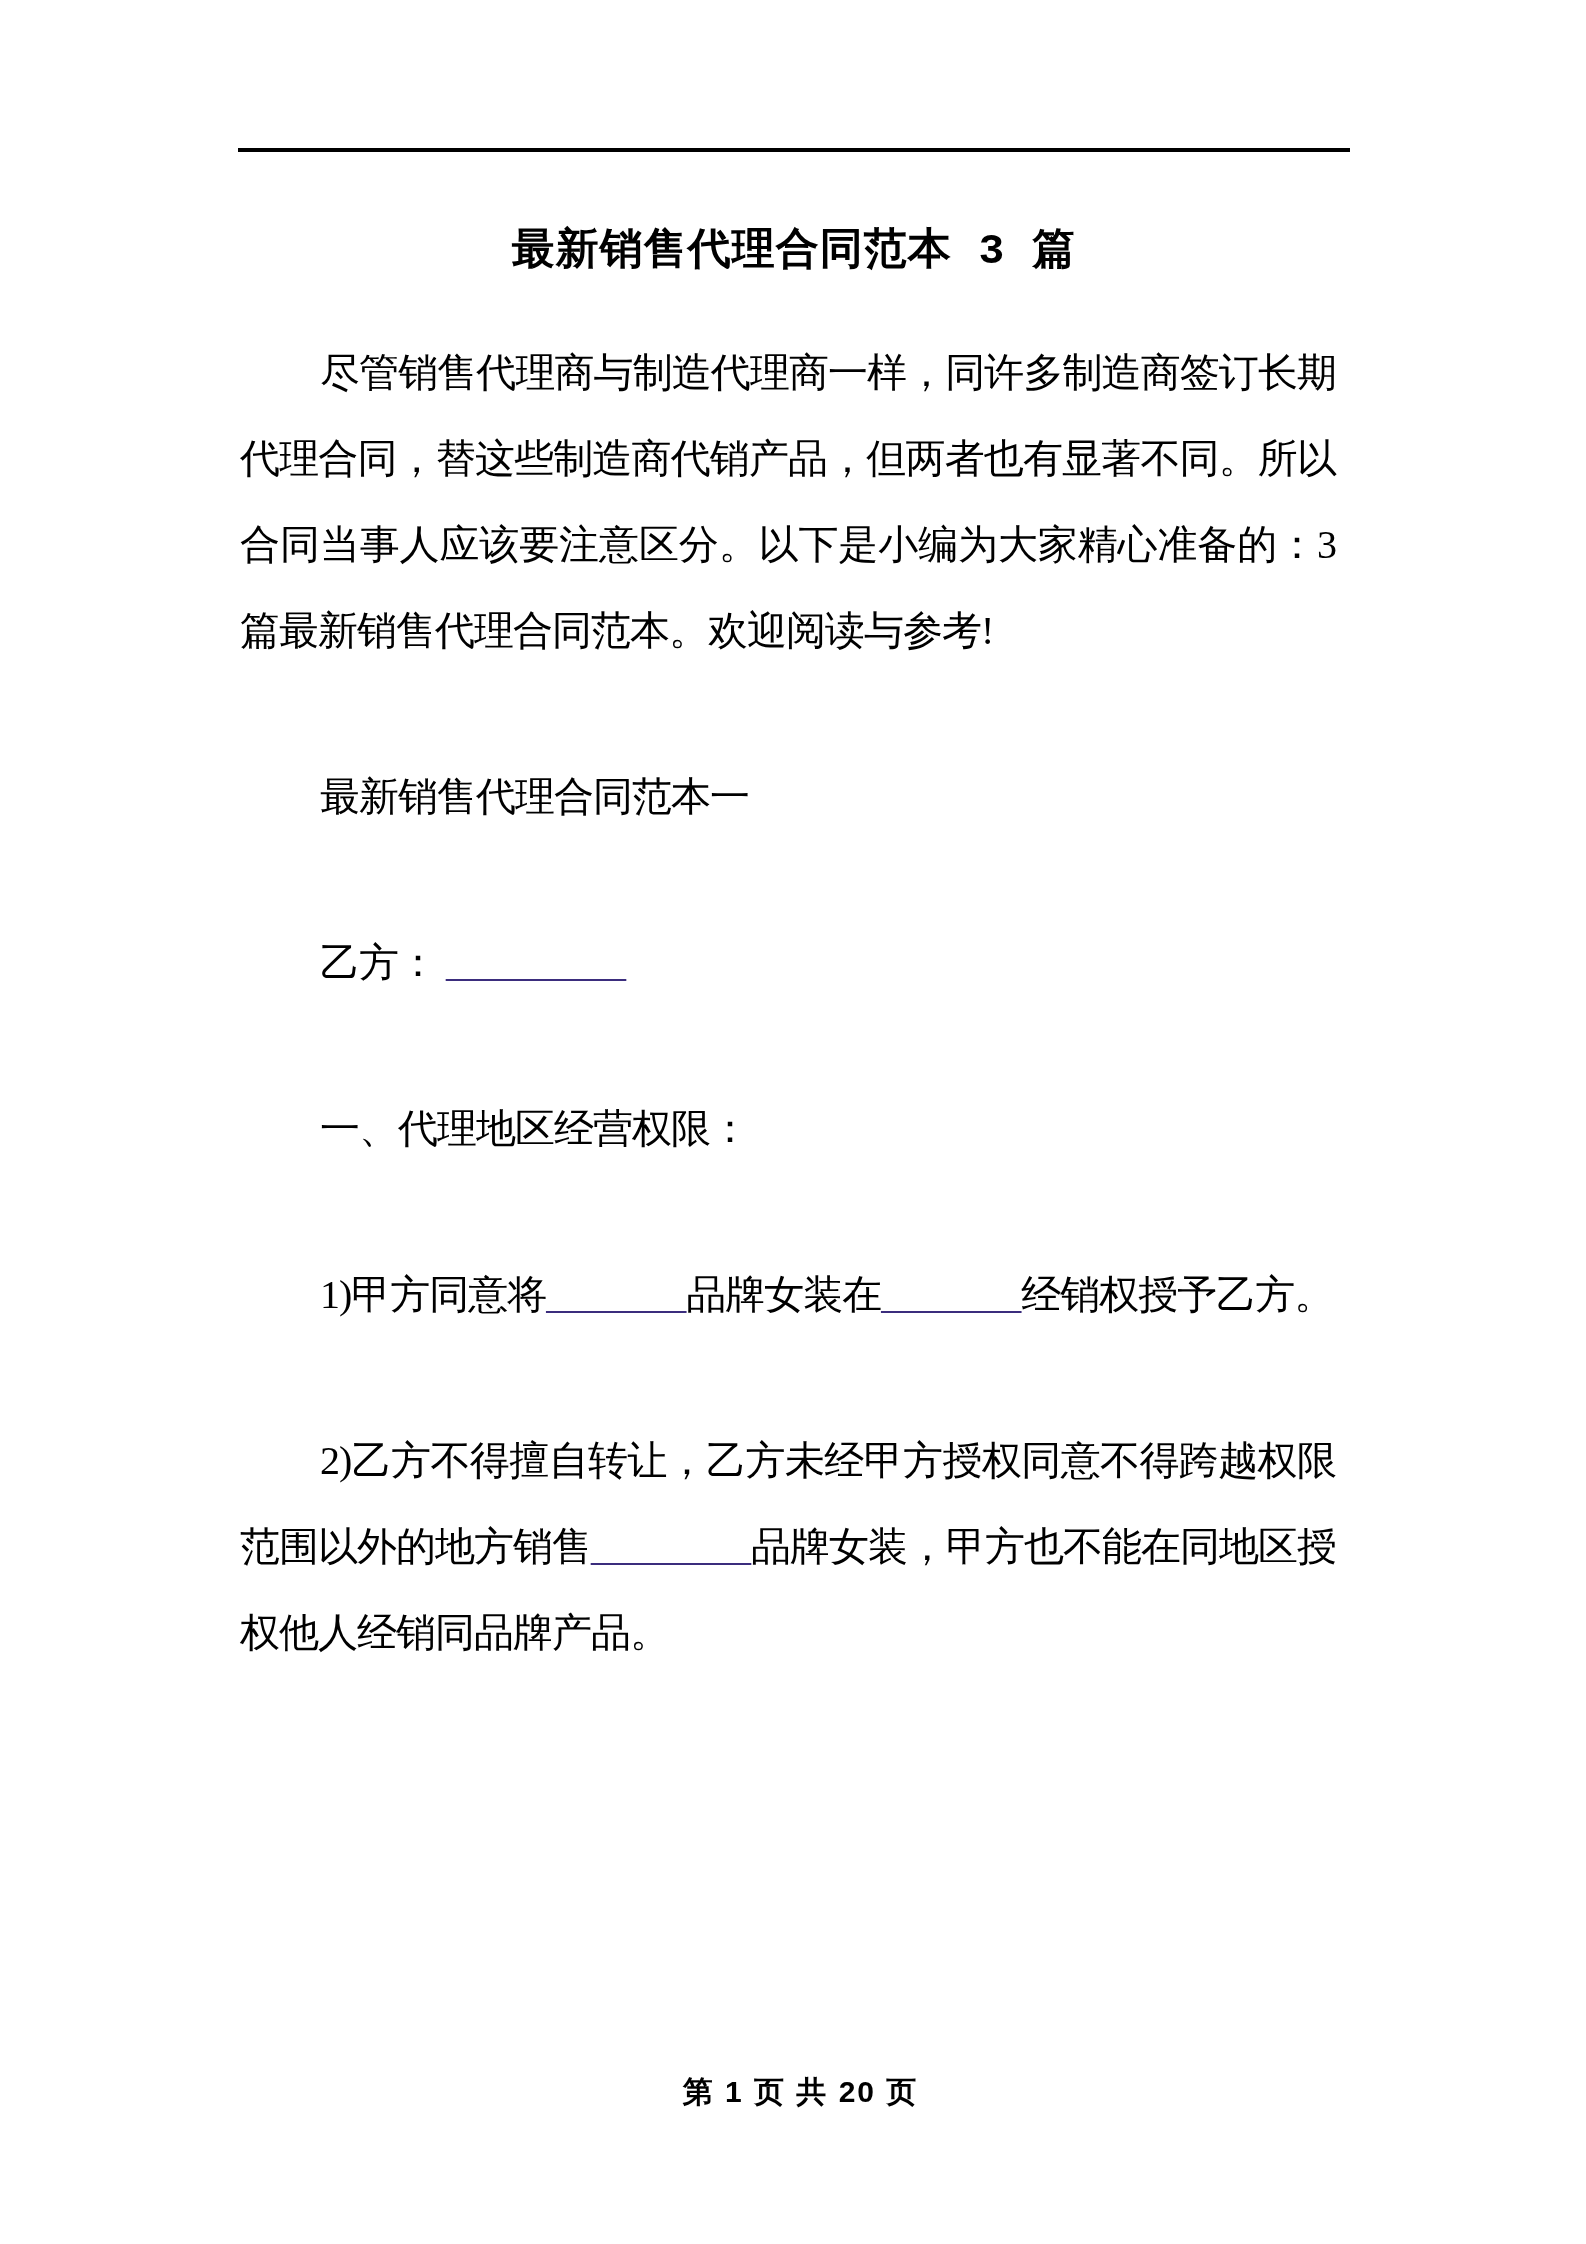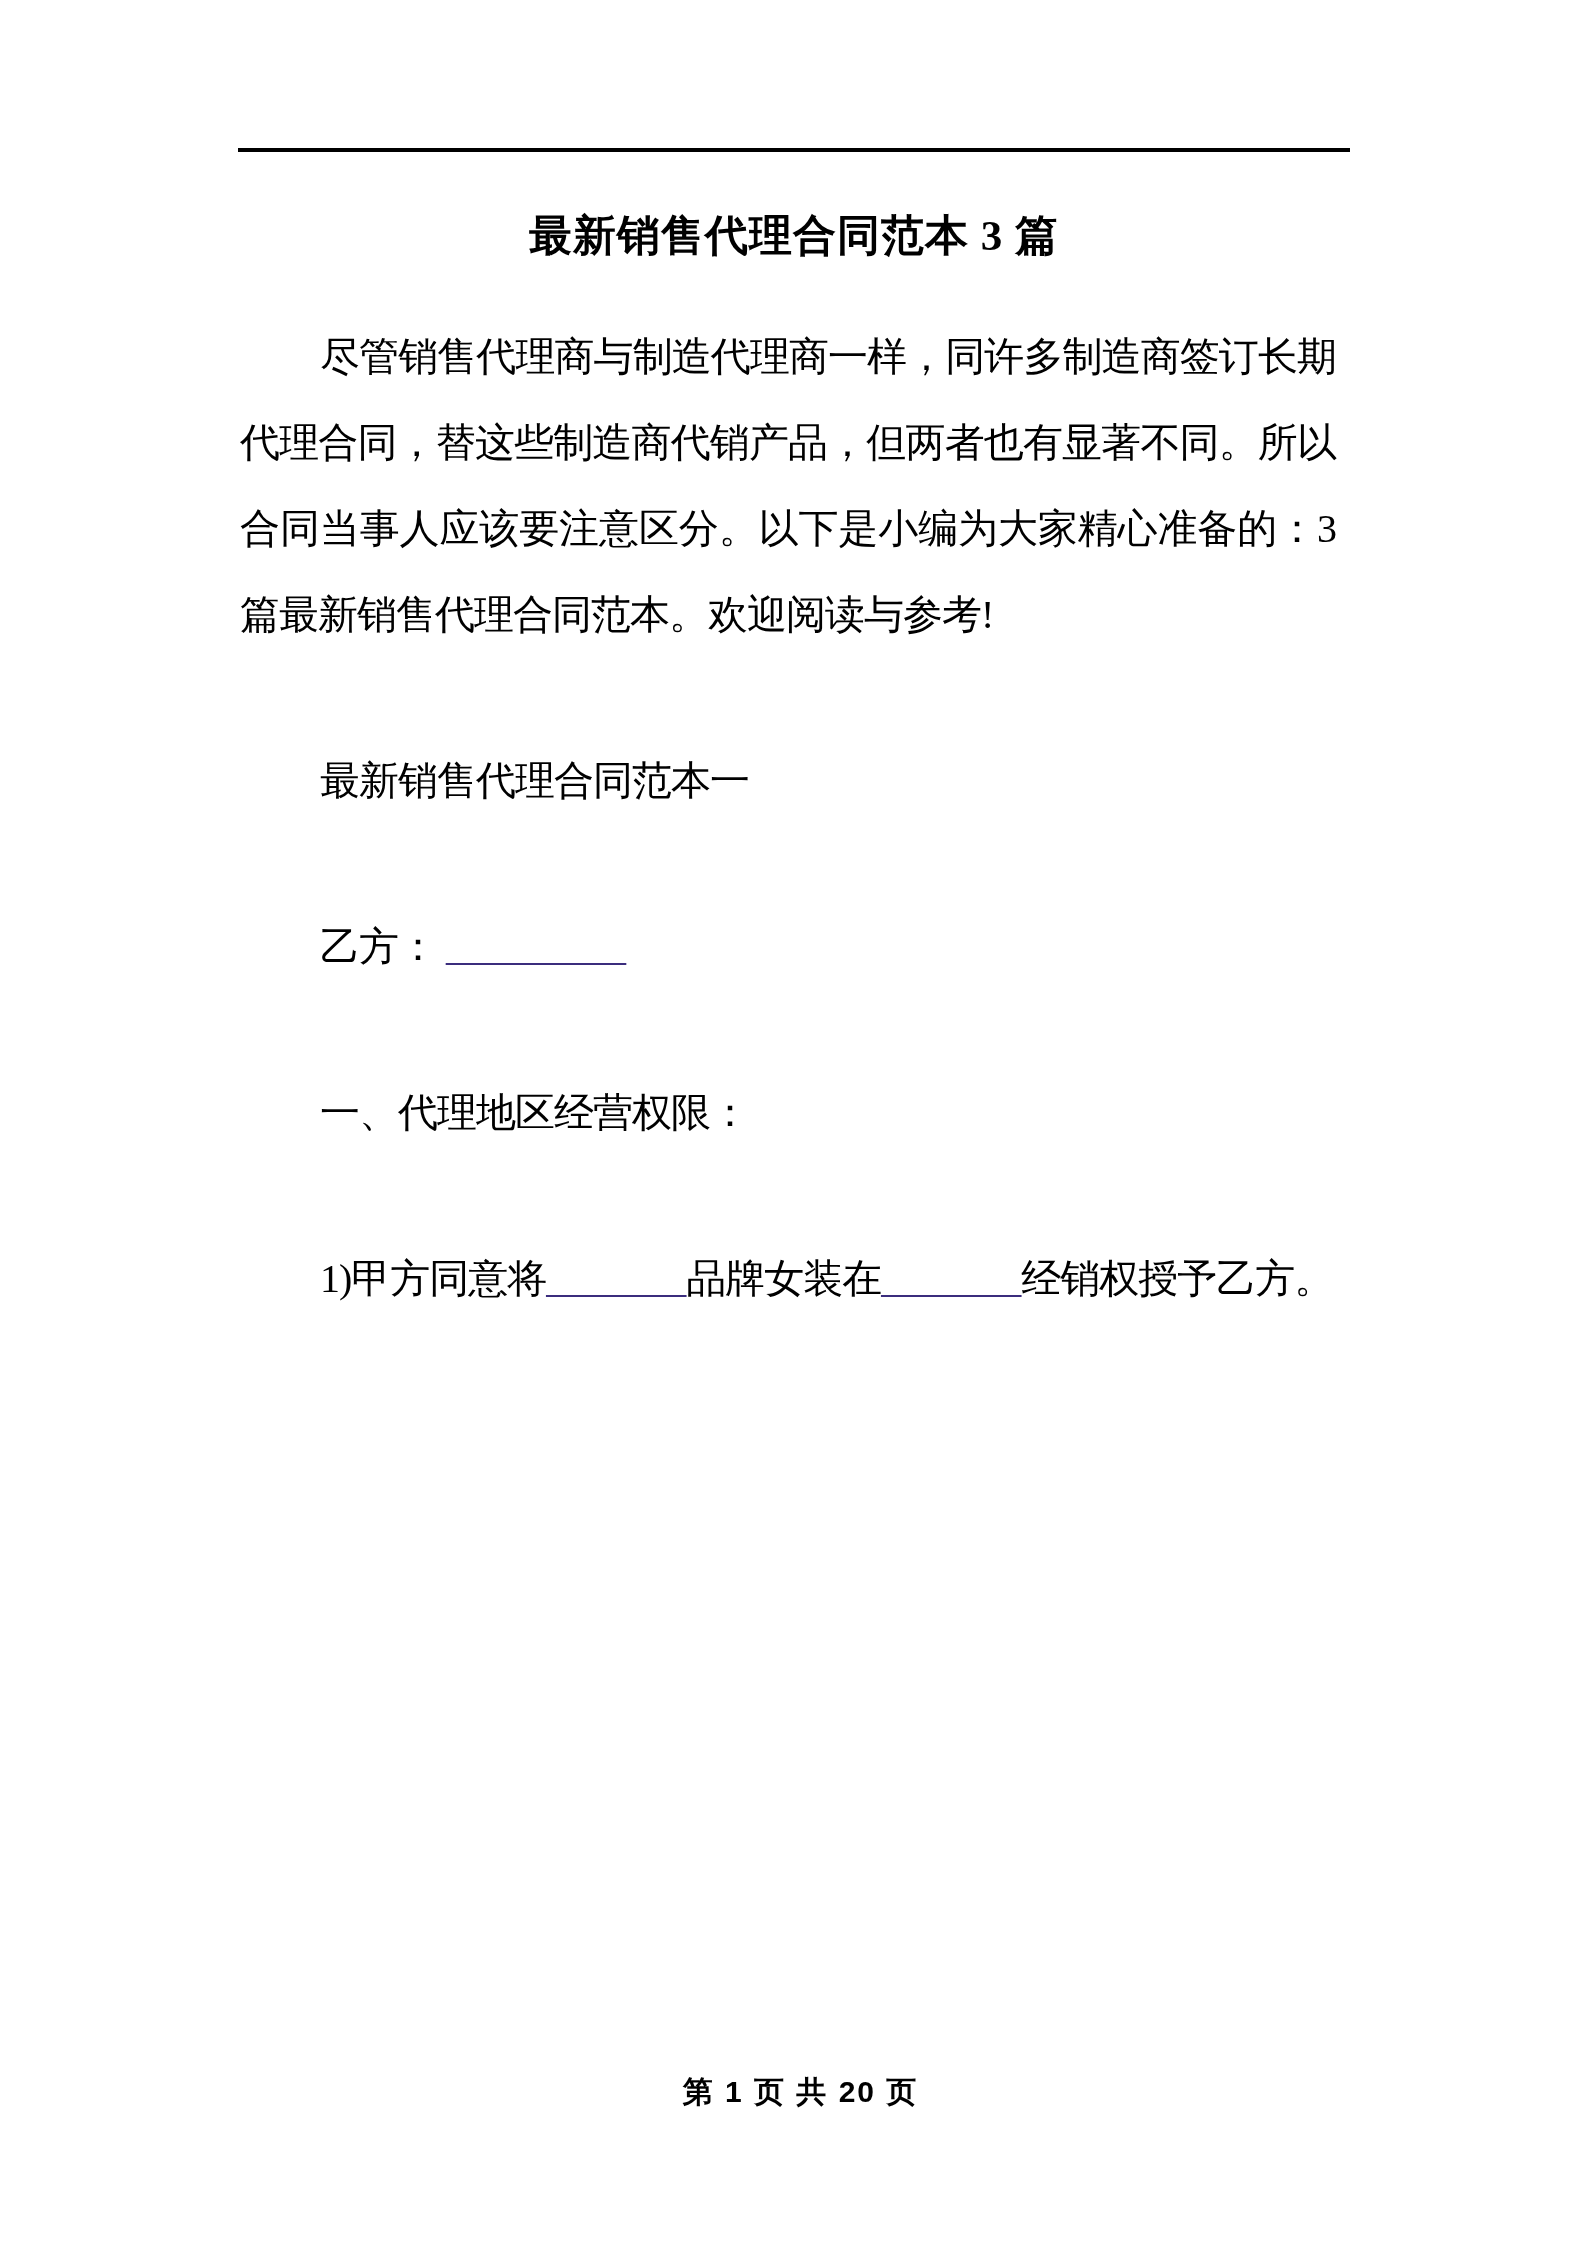--- a/index.html
+++ b/index.html
@@ -29,26 +29,27 @@
   }
   .header-rule{
     position:absolute;
     top:148px;
     left:238px;
     right:236px;
     height:4px;
     background:var(--header-rule);
   }
   h1.doc-title{
-    margin:0;
+    margin:16px;
     font-size:43px;
     line-height:52px;
     font-weight:bold;
     text-align:center;
     letter-spacing:1px;
+    font-family:Liberation Mono, monospace;
   }
   main.doc-body{
     margin-top:52px;
   }
   p.para{
     margin:80px 12px 0 0;
     text-indent:2em;
     text-align:justify;
     letter-spacing:-1px;
   }
@@ -80,16 +81,17 @@
   <div class="header-rule"></div>
 
   <h1 class="doc-title">最新销售代理合同范本 3 篇</h1>
 
   <main class="doc-body">
       <p class="para"><span class="seg">尽管销售代理商与制造代理商一样，同许多制造商签订长期代理合同，替这些制造商代销产品，但两者也有显著不同。所以合同当事人应该要注意区分。以下是小编为大家精心准备的：3 篇最新销售代理合同范本。欢迎阅读与参考!</span></p>
       <p class="para"><span class="seg">最新销售代理合同范本一</span></p>
       <p class="para"><span class="seg">乙方： </span><span class="blank">_________</span></p>
       <p class="para"><span class="seg">一、代理地区经营权限：</span></p>
       <p class="para"><span class="seg">1)甲方同意将</span><span class="blank">_______</span><span class="seg">品牌女装在</span><span class="blank">_______</span><span class="seg">经销权授予乙方。</span></p>
+      <p class="para"><span class="seg">2)乙方不得擅自转让，乙方未经甲方授权同意不得跨越权限范围以外的地方销售</span><span class="blank">________</span><span class="seg">品牌女装，甲方也不能在同地区授权他人经销同品牌产品。</span></p>
     </main>
 
   <div class="page-footer">第 1 页 共 20 页</div>
 </div>
 
 </body></html>

